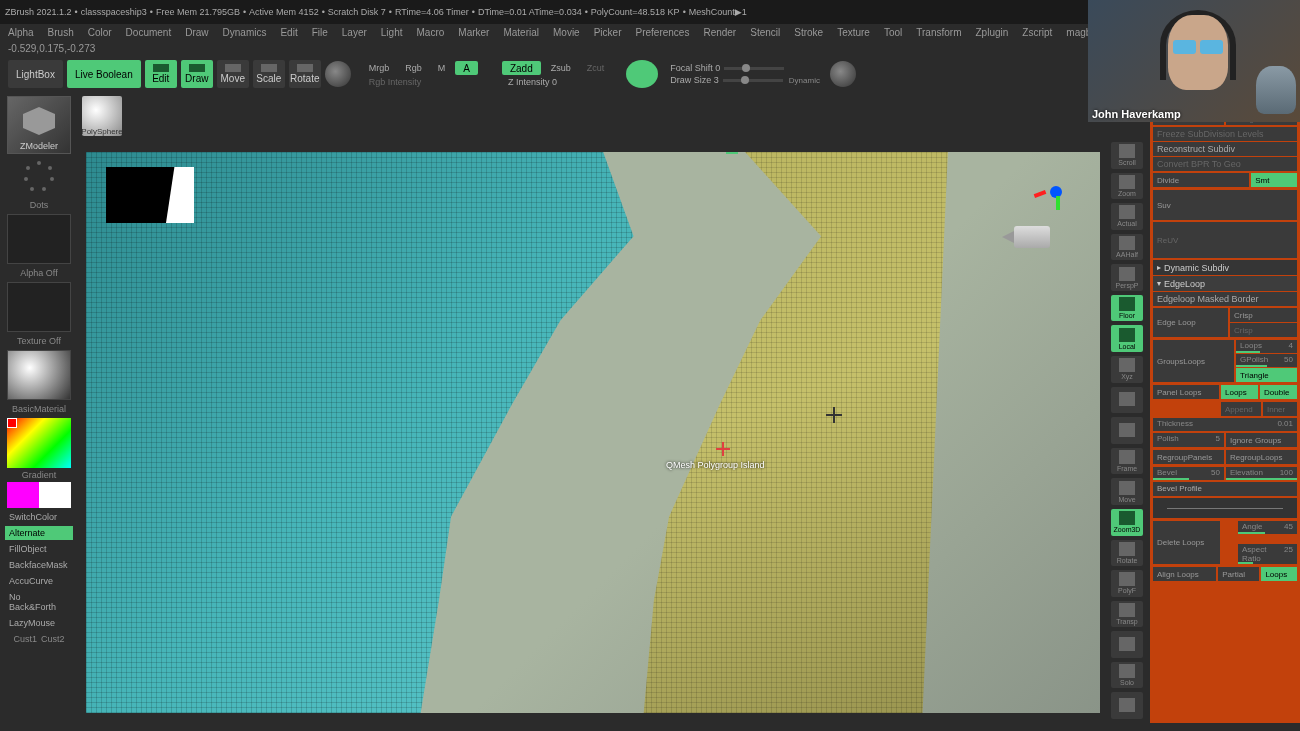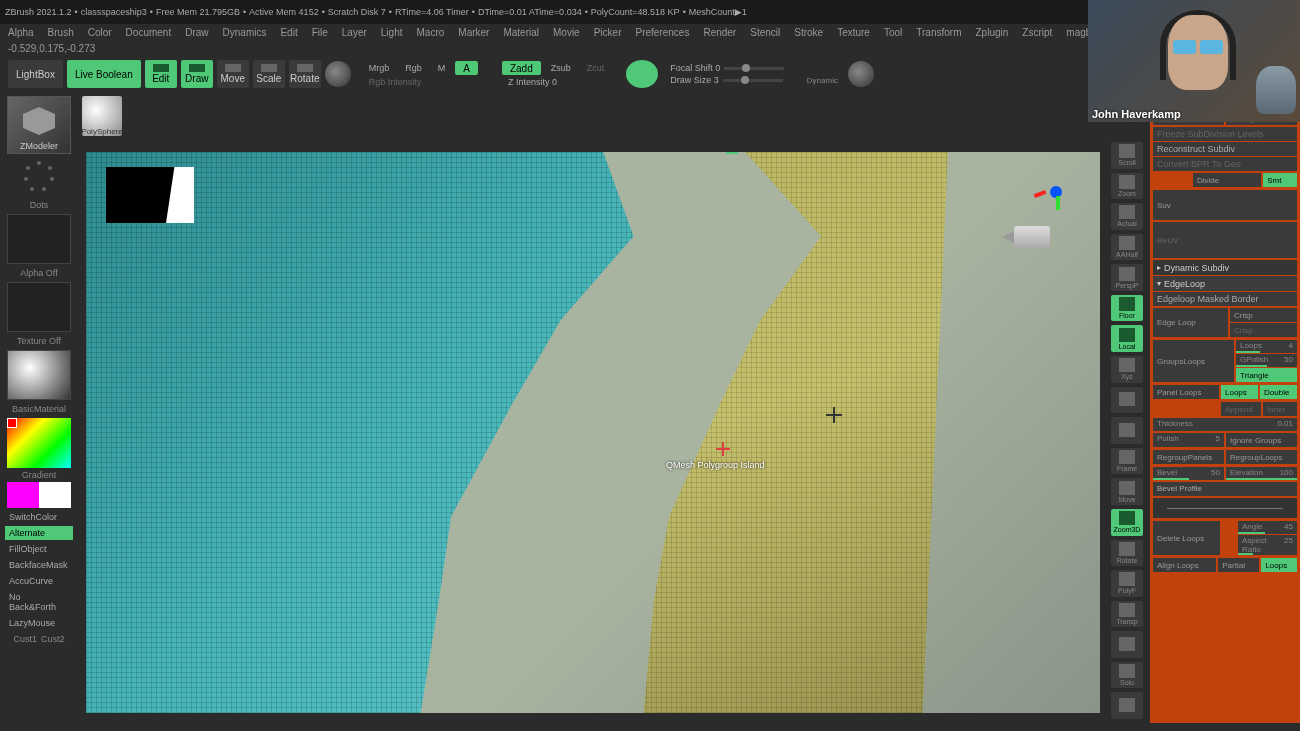--- a/index.html
+++ b/index.html
@@ -20,21 +20,21 @@
 .tc-btn { background: #3a3a3a; color: #ccc; padding: 4px 8px; font-size: 10px; border-radius: 2px; display: flex; flex-direction: column; align-items: center; justify-content: center; height: 28px; min-width: 32px; }
 .tc-btn.active { background: #4fc978; color: #000; }
 .tc-btn.tall { height: 28px; width: 32px; }
 .tc-icon { width: 16px; height: 12px; background: #666; margin-bottom: 1px; }
 .tc-circle { width: 26px; height: 26px; border-radius: 50%; background: radial-gradient(circle at 40% 40%, #888, #333); }
 .tc-label { font-size: 9px; color: #aaa; padding: 0 6px; }
 .tc-slider { display: flex; flex-direction: column; font-size: 9px; color: #aaa; gap: 2px; margin-left: 8px; }
 .tc-slider-row { display: flex; align-items: center; gap: 4px; }
 .tc-slider-bar { width: 60px; height: 3px; background: #444; position: relative; }
 .tc-slider-bar::after { content: ''; position: absolute; width: 8px; height: 8px; background: #888; border-radius: 50%; top: -3px; left: 30%; }
-.tc-dynamic { font-size: 8px; color: #888; margin-left: 20px; }
+.tc-dynamic { font-size: 8px; color: #888; margin-left: 2px; }
 .tc-stats { margin-left: auto; font-size: 9px; color: #aaa; display: flex; flex-direction: column; gap: 4px; }
 
 .mainarea { display: flex; height: 631px; }
 
 .leftbar { width: 78px; background: #2b2b2b; display: flex; flex-direction: column; align-items: center; padding: 4px; gap: 2px; }
 .lb-tool { width: 64px; height: 58px; background: linear-gradient(135deg, #666, #333); border: 1px solid #555; display: flex; flex-direction: column; align-items: center; justify-content: flex-end; font-size: 9px; color: #ccc; padding: 2px; position: relative; }
 .lb-tool .cube { width: 32px; height: 28px; background: #999; clip-path: polygon(50% 0, 100% 25%, 100% 75%, 50% 100%, 0 75%, 0 25%); position: absolute; top: 10px; }
 .lb-dots { width: 64px; height: 40px; display: flex; align-items: center; justify-content: center; position: relative; }
 .lb-dotring { width: 30px; height: 30px; position: relative; }
 .lb-dotring span { position: absolute; width: 4px; height: 4px; background: #666; border-radius: 50%; }
@@ -388,21 +388,21 @@
         <div class="bar" style="width:25%;"></div>
       </div>
     <div class="rp-split">
         <div class="rp-half dim">DelLower</div>
         <div class="rp-half dim">DelHigher</div>
       </div>
     <div class="rp-btn" style="color:#666;">Freeze SubDivision Levels</div>
     <div class="rp-btn">Reconstruct Subdiv</div>
     <div class="rp-btn" style="color:#666;">Convert BPR To Geo</div>
     <div class="rp-split">
-      <div class="rp-half" style="flex:1.4;margin-left:40px;">Divide</div>
+      <div class="rp-half" style="flex:1.4;">Divide</div>
       <div class="rp-half green" style="flex:0.6;">Smt</div>
     </div>
     <div class="rp-split" style="justify-content:flex-start;flex-direction:column;">
       <div class="rp-half" style="flex:0 0 30px;">Suv</div>
       <div class="rp-half dim" style="flex:0 0 36px;">ReUV</div>
     </div>
     <div class="rp-row section">Dynamic Subdiv</div>
     <div class="rp-row section open" style="background:#3d3d3d;">EdgeLoop</div>
     <div class="rp-btn">Edgeloop Masked Border</div>
     <div class="rp-split">
@@ -461,21 +461,21 @@
       <div class="rp-slider" style="flex:1;">
           <span>Elevation</span>
           <span>100</span>
           <div class="bar" style="width:100%;"></div>
         </div>
     </div>
     <div class="rp-btn" style="font-size:8px;">Bevel Profile</div>
     <div class="rp-curve"></div>
     <div class="rp-split">
       <div class="rp-half">Delete Loops</div>
-      <div style="flex:1;display:flex;flex-direction:column;gap:1px;padding-left:16px;">
+      <div style="flex:1;display:flex;flex-direction:column;gap:10px;padding-left:16px;">
         <div class="rp-slider">
             <span>Angle</span>
             <span>45</span>
             <div class="bar" style="width:45%;"></div>
           </div>
         <div class="rp-slider">
             <span>Aspect Ratio</span>
             <span>25</span>
             <div class="bar" style="width:25%;"></div>
           </div>

